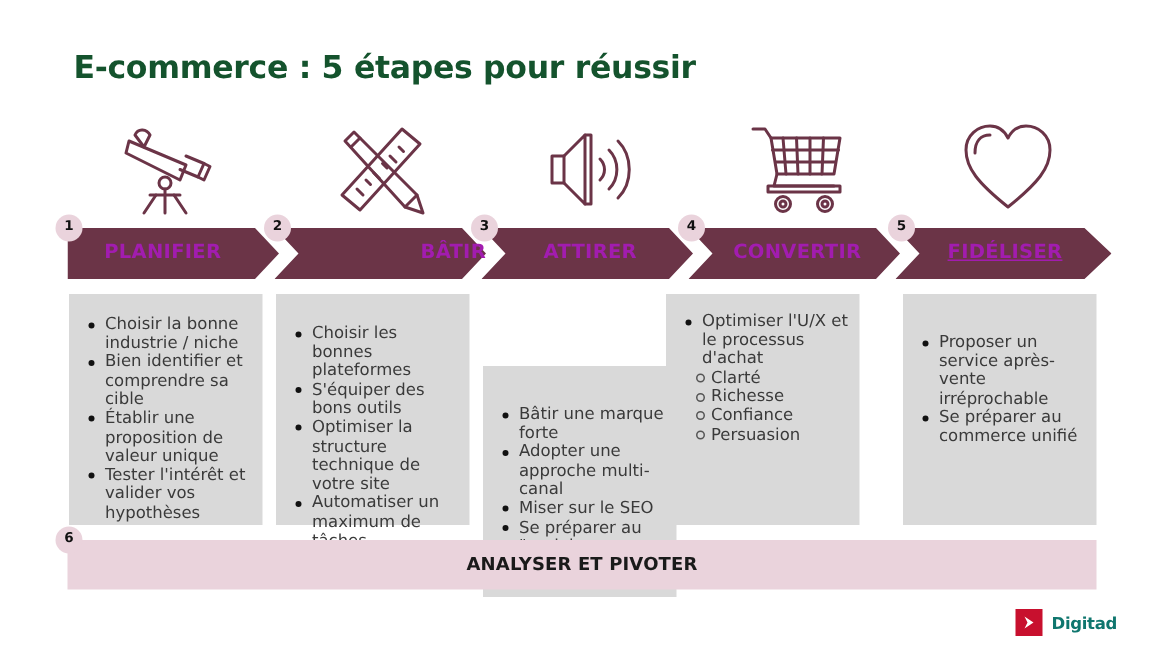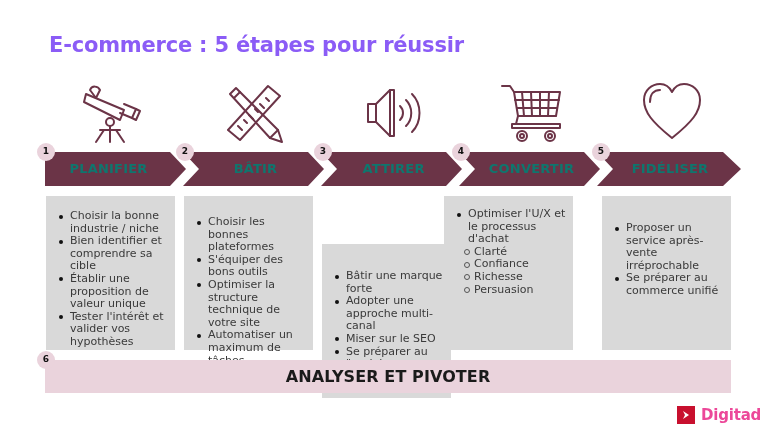--- a/index.html
+++ b/index.html
@@ -1,33 +1,33 @@
 <!DOCTYPE html>
 <html><head>
 <meta charset="utf-8">
 <style>
   html, body { margin:0; padding:0; }
   body { width:768px; height:432px; background:#ffffff; position:relative; overflow:hidden; font-family:"Liberation Sans", sans-serif; color:#222; }
-  .title { position:absolute; left:49px; top:33px; font-size:21px; font-weight:bold; color:#8b5cf6; letter-spacing:-0.2px; font-family:"DejaVu Sans", sans-serif; }
+  .title { position:absolute; left:49px; top:33px; font-size:21px; font-weight:bold; color:#14532d; letter-spacing:-0.2px; font-family:"DejaVu Sans", sans-serif; }
   .icon { position:absolute; top:80px; width:64px; height:64px; }
   .icon svg { width:100%; height:100%; }
   .arrow { position:absolute; top:152px; height:34px; }
   .arrow svg { position:absolute; left:0; top:0; width:100%; height:100%; }
-  .arrow .label { position:absolute; left:0; right:0; top:0; height:34px; line-height:34px; text-align:center; color:#0f766e; font-weight:bold; font-size:13px; letter-spacing:0.2px; font-family:"DejaVu Sans", sans-serif; }
+  .arrow .label { position:absolute; left:0; right:0; top:0; height:34px; line-height:34px; text-align:center; color:#a21caf; font-weight:bold; font-size:13px; letter-spacing:0.2px; font-family:"DejaVu Sans", sans-serif; }
   .badge { position:absolute; width:18px; height:18px; border-radius:50%; background:#ead3dc; color:#111; font-size:9px; font-weight:bold; text-align:center; line-height:16px; font-family:"DejaVu Sans", sans-serif; }
   .box { position:absolute; top:196px; height:154px; width:129px; background:#d9d9d9; box-sizing:border-box; padding:12px 6px 0 10px; font-size:11px; line-height:12.6px; color:#3a3a3a; font-family:"DejaVu Sans", sans-serif; }
   .box ul { margin:0; padding:0; list-style:none; }
   .box li { position:relative; padding-left:14px; }
   .box li::before { content:""; position:absolute; left:3px; top:4.5px; width:4px; height:4px; border-radius:50%; background:#111; }
   .box ul.sub li { padding-left:20px; }
   .box ul.sub li::before { left:10px; top:3.5px; width:4px; height:4px; background:transparent; border:1px solid #555; }
-  .bottom-bar { position:absolute; left:45px; top:360px; width:686px; height:33px; background:#ead3dc; text-align:center; line-height:33px; font-size:16px; font-weight:bold; color:#1a1a1a; font-family:"DejaVu Sans", sans-serif; letter-spacing:0.1px; }
+  .bottom-bar { position:absolute; left:45px; top:360px; width:686px; height:33px; background:#ead3dc; text-align:center; line-height:33px; font-size:12px; font-weight:bold; color:#1a1a1a; font-family:"DejaVu Sans", sans-serif; letter-spacing:0.1px; }
   .logo { position:absolute; left:677px; top:405px; height:20px; display:flex; align-items:center; }
   .logo .mark { width:18px; height:18px; background:#c8102e; display:flex; align-items:center; justify-content:center; }
-  .logo .name { margin-left:6px; font-size:15px; font-weight:bold; color:#ec4899; font-family:"DejaVu Sans", sans-serif; letter-spacing:-0.2px; }
+  .logo .name { margin-left:6px; font-size:11px; font-weight:bold; color:#0f766e; font-family:"DejaVu Sans", sans-serif; letter-spacing:-0.2px; }
 </style>
 </head>
 <body>
 
 <div class="title">E-commerce : 5 étapes pour réussir</div>
 
 <div class="icon" style="left:80px;">
   <svg viewBox="0 0 64 64" fill="none" stroke="#6b3447" stroke-width="2" stroke-linejoin="round" stroke-linecap="round">
     <path d="M6 14 L44 30 L40 40 L4 22 Z"></path>
     <path d="M10 10 C12 5 18 6 20 10 L16 18 Z"></path>
@@ -82,39 +82,39 @@
 <div class="arrow" style="left:45px; width:141px;">
   <svg viewBox="0 0 141 34" preserveAspectRatio="none">
       <polygon points="0,0 125,0 141,17 125,34 0,34" fill="#6b3447"></polygon>
     </svg>
   <div class="label" style="padding-right:14px;">PLANIFIER</div>
 </div>
 <div class="arrow" style="left:183px; width:141px;">
   <svg viewBox="0 0 141 34" preserveAspectRatio="none">
       <polygon points="0,0 125,0 141,17 125,34 0,34 16,17" fill="#6b3447"></polygon>
     </svg>
-  <div class="label" style="padding-left:4px;">BÂTIR</div>
+  <div class="label" style="padding-left:4px;text-align:right;">BÂTIR</div>
 </div>
 <div class="arrow" style="left:321px; width:141px;">
   <svg viewBox="0 0 141 34" preserveAspectRatio="none">
       <polygon points="0,0 125,0 141,17 125,34 0,34 16,17" fill="#6b3447"></polygon>
     </svg>
   <div class="label" style="padding-left:4px;text-align:center;">ATTIRER</div>
 </div>
 <div class="arrow" style="left:459px; width:141px;">
   <svg viewBox="0 0 141 34" preserveAspectRatio="none">
       <polygon points="0,0 125,0 141,17 125,34 0,34 16,17" fill="#6b3447"></polygon>
     </svg>
   <div class="label" style="padding-left:4px;">CONVERTIR</div>
 </div>
 <div class="arrow" style="left:597px; width:144px;">
   <svg viewBox="0 0 144 34" preserveAspectRatio="none">
       <polygon points="0,0 126,0 144,17 126,34 0,34 16,17" fill="#6b3447"></polygon>
     </svg>
-  <div class="label" style="padding-left:2px;">FIDÉLISER</div>
+  <div class="label" style="padding-left:2px;text-decoration:underline;">FIDÉLISER</div>
 </div>
 
 <div class="badge" style="left:37px; top:143px;">1</div>
 <div class="badge" style="left:176px; top:143px;">2</div>
 <div class="badge" style="left:314px; top:143px;">3</div>
 <div class="badge" style="left:452px; top:143px;">4</div>
 <div class="badge" style="left:592px; top:143px;">5</div>
 
 <div class="box" style="left:46px; padding-top:14px;">
   <ul>
@@ -139,22 +139,22 @@
     <li>Miser sur le SEO</li>
     <li>Se préparer au "social commerce"</li>
   </ul>
 </div>
 <div class="box" style="left:444px; ">
   <ul>
     <li>Optimiser l'U/X et le processus d'achat</li>
   </ul>
   <ul class="sub">
     <li>Clarté</li>
+    <li>Richesse</li>
     <li>Confiance</li>
-    <li>Richesse</li>
     <li>Persuasion</li>
   </ul>
 </div>
 <div class="box" style="left:602px; padding-top:26px;">
   <ul>
     <li>Proposer un service après-vente irréprochable</li>
     <li>Se préparer au commerce unifié</li>
   </ul>
 </div>
 

